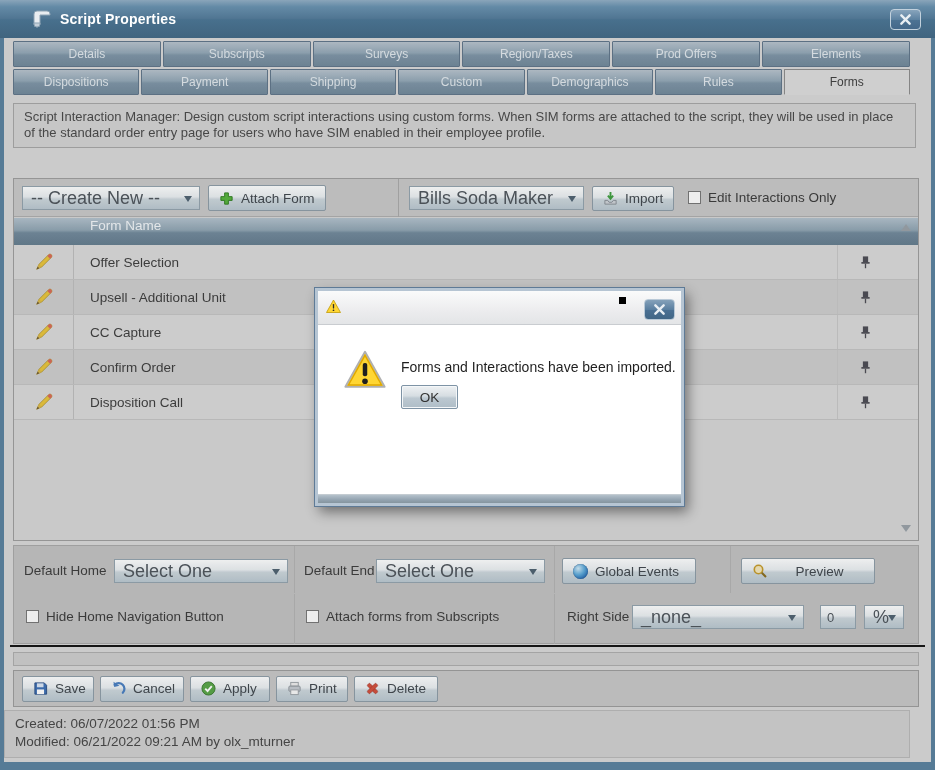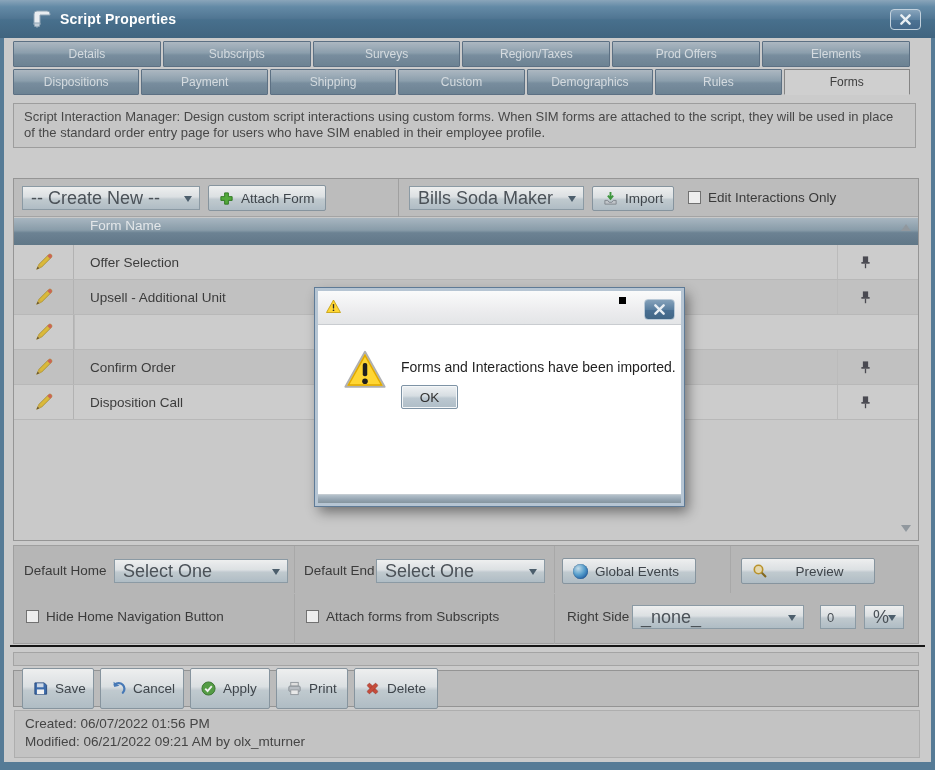--- a/index.html
+++ b/index.html
@@ -56,22 +56,22 @@
   .pin-cell svg{width:15px;height:15px;}
   .scroll-arrow{position:absolute;right:7px;width:0;height:0;border-left:5px solid transparent;border-right:5px solid transparent;cursor:pointer;}
   .scroll-up{top:45px;border-bottom:7px solid #99a1a7;}
   .scroll-down{bottom:8px;border-top:7px solid #99a1a7;}
   
   .settings{position:absolute;left:9px;top:507px;width:906px;height:99px;background:#c1c1c1;border:1px solid #a8a8a8;}
   .lbl{position:absolute;font-size:13.5px;color:#3d3d3d;white-space:nowrap;}
   .blackline{position:absolute;left:6px;right:6px;top:607px;height:2px;background:#151515;}
   .strip{position:absolute;left:9px;top:614px;width:906px;height:14px;background:#cdcdcd;border:1px solid #aeaeae;}
   .actionbar{position:absolute;left:9px;top:632px;width:906px;height:37px;background:#c6c6c6;border:1px solid #9c9c9c;display:flex;align-items:center;gap:6px;padding:0 8px;}
-  .actionbar .btn{height:41px;}
-  .footer{position:absolute;left:10px;top:672px;width:906px;height:48px;background:#cfcfcf;border:1px solid #b9b9b9;padding:4px 10px;}
+  .actionbar .btn{height:26px;}
+  .footer{position:absolute;left:0;top:672px;width:906px;height:48px;background:#cfcfcf;border:1px solid #b9b9b9;padding:4px 10px;}
   .footer div{font-size:13.5px;color:#474747;line-height:18px;}
   
   .modal{position:absolute;left:315px;top:288px;width:369px;height:218px;z-index:50;
     border:3px solid #b6c5d3;box-shadow:0 0 0 1px #5e7a96,4px 6px 12px rgba(0,0,0,.45);background:#fff;}
   .m-title{position:absolute;left:0;right:0;top:0;height:34px;
     background:linear-gradient(180deg,#fafbfb,#ececee 60%,#e3e5e7);border-bottom:1px solid #c9ccd0;}
   .m-title .warn-sm{position:absolute;left:7px;top:8px;width:17px;height:15px;}
   .m-dot{position:absolute;right:55px;top:6px;width:7px;height:7px;background:#000;}
   .m-close{position:absolute;right:6px;top:8px;width:31px;height:21px;border:1px solid #b9c9d7;border-radius:4px;
     background:linear-gradient(180deg,#85a1ba,#5a7fa0 50%,#4a7093 52%,#416686);
@@ -208,20 +208,21 @@
           </div>
           <div class="g-row odd">
             <span class="icon-cell">
                 <svg viewBox="0 0 24 24">
                   <path d="M4 20 L6.5 14.5 L17 4 Q18.5 2.5 20 4 Q21.5 5.5 20 7 L9.5 17.5 Z" fill="#e8c43c" stroke="#a98f2f" stroke-width="0.8"></path>
                   <path d="M17 4 Q18.5 2.5 20 4 Q21.5 5.5 20 7 L18.6 8.4 L15.6 5.4 Z" fill="#d86a5a"></path>
                   <path d="M4 20 L6.5 14.5 L9.5 17.5 Z" fill="#d9b64a"></path>
                   <path d="M4 20 L5.2 17.3 L6.8 18.9 Z" fill="#5c4a32"></path>
                 </svg>
               </span>
+            <span class="name-cell">CC Capture</span>
             <span class="pin-cell">
                 <svg viewBox="0 0 16 16">
                   <rect x="5.2" y="1.5" width="5.6" height="6" fill="#4d4d55"></rect>
                   <rect x="3.6" y="7.5" width="8.8" height="1.8" fill="#4d4d55"></rect>
                   <rect x="7.3" y="9.3" width="1.4" height="4.8" fill="#4d4d55"></rect>
                 </svg>
               </span>
             <span></span>
           </div>
           <div class="g-row even">

